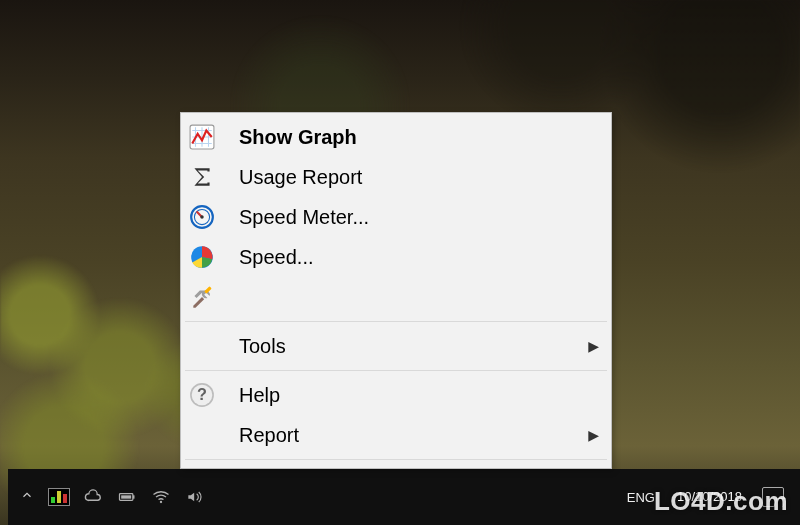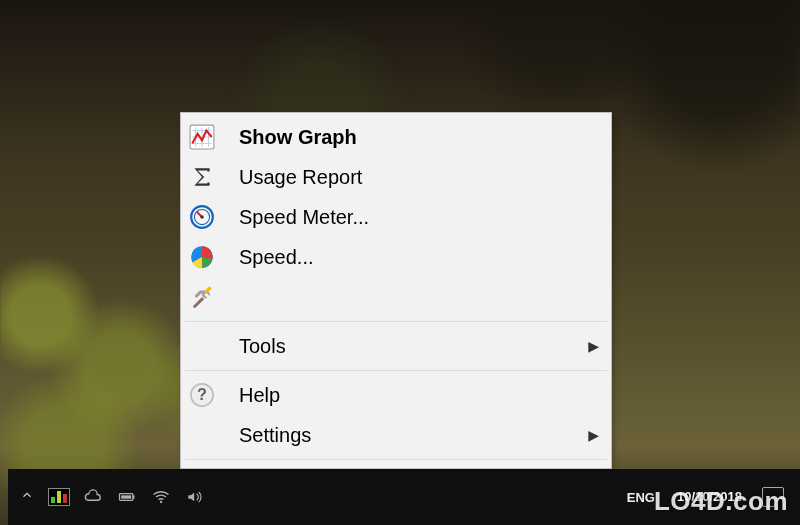--- a/index.html
+++ b/index.html
@@ -21,21 +21,20 @@
         radial-gradient(circle at 70% 5%, rgba(25,22,15,.5) 0 50px, transparent 100px),
         radial-gradient(circle at 40% 20%, rgba(50,60,30,.4) 0 40px, transparent 90px),
         radial-gradient(circle at 60% 40%, rgba(80,90,40,.4) 0 45px, transparent 95px);
       filter: blur(1px);
     }
     
     .taskbar {
       position: absolute; left: 8px; right: 0; bottom: 0; height: 56px;
       background: #101010; display: flex; align-items: center; padding: 0 4px;
       z-index: 5;
-      font-weight: bold;
     }
     .tray-arrow { color: #ccc; width: 30px; text-align: center; cursor: pointer; }
     .tray-arrow svg { width: 14px; height: 14px; }
     .tray-icon { width: 28px; height: 28px; display: flex; align-items: center; justify-content: center; margin: 0 3px; position: relative; }
     .networx-tray { width: 22px; height: 18px; border: 1px solid #888; background: #000; padding: 2px; display: flex; align-items: flex-end; gap: 2px; }
     .networx-tray span:nth-child(1){ width:4px; height:6px; background:#3c3; }
     .networx-tray span:nth-child(2){ width:4px; height:12px; background:#cc3; }
     .networx-tray span:nth-child(3){ width:4px; height:9px; background:#c33; }
     .sys-icon { color: #d8d8d8; opacity: .85; }
     .sys-icon svg { width: 20px; height: 20px; display:block; }
@@ -143,21 +142,21 @@
             <circle cx="12" cy="12" r="11" fill="#bdbdbd"></circle>
             <circle cx="12" cy="12" r="9.5" fill="#eee"></circle>
             <text x="12" y="17" text-anchor="middle" font-size="15" font-weight="700" fill="#616161" font-family="Arial">?</text>
           </svg>
       </span>
       <span class="menu-label">Help</span>
     </div>
 
     <div class="menu-item">
       <span class="menu-icon"></span>
-      <span class="menu-label">Settings</span>
+      <span class="menu-label">Report</span>
       <span class="submenu-arrow">▶</span>
     </div>
 
     <div class="menu-sep"></div>
 
   </div>
 
   <div class="taskbar">
     <div class="tray-arrow">
       <svg viewBox="0 0 24 24">

